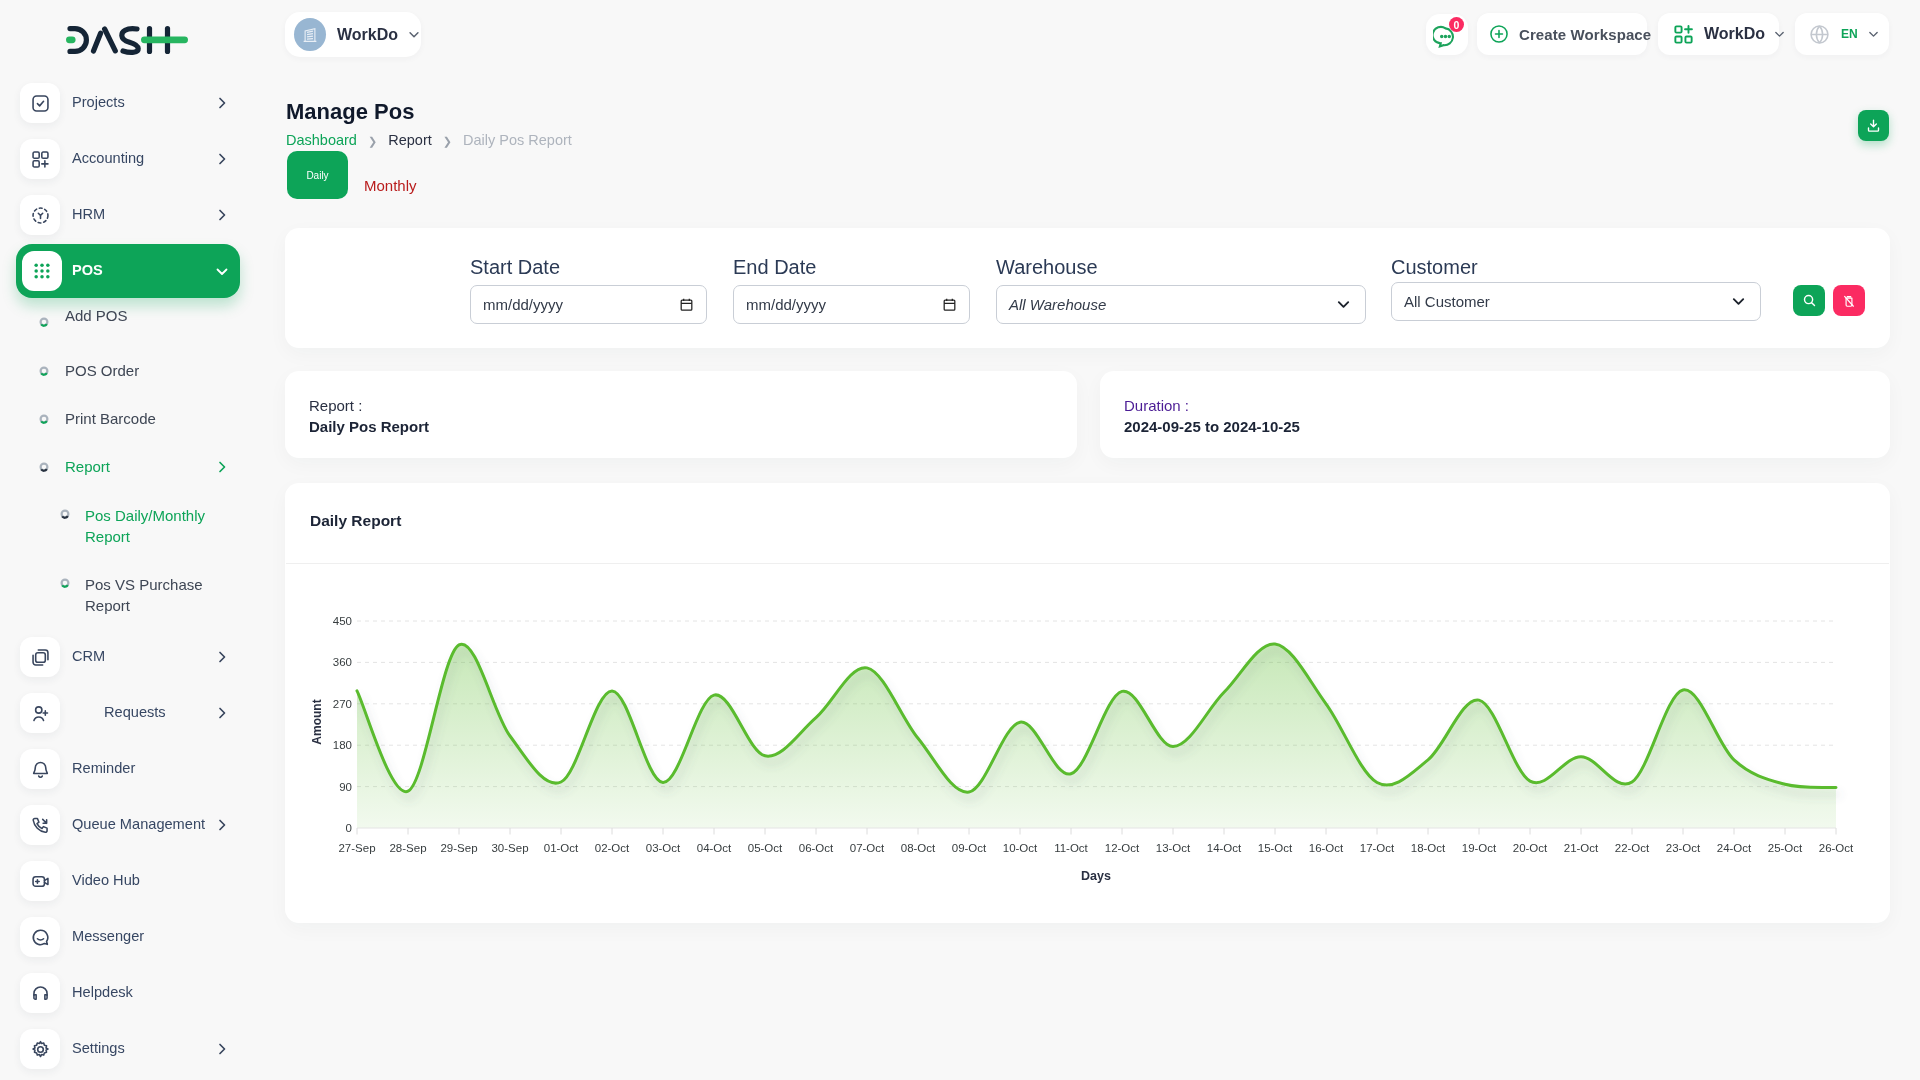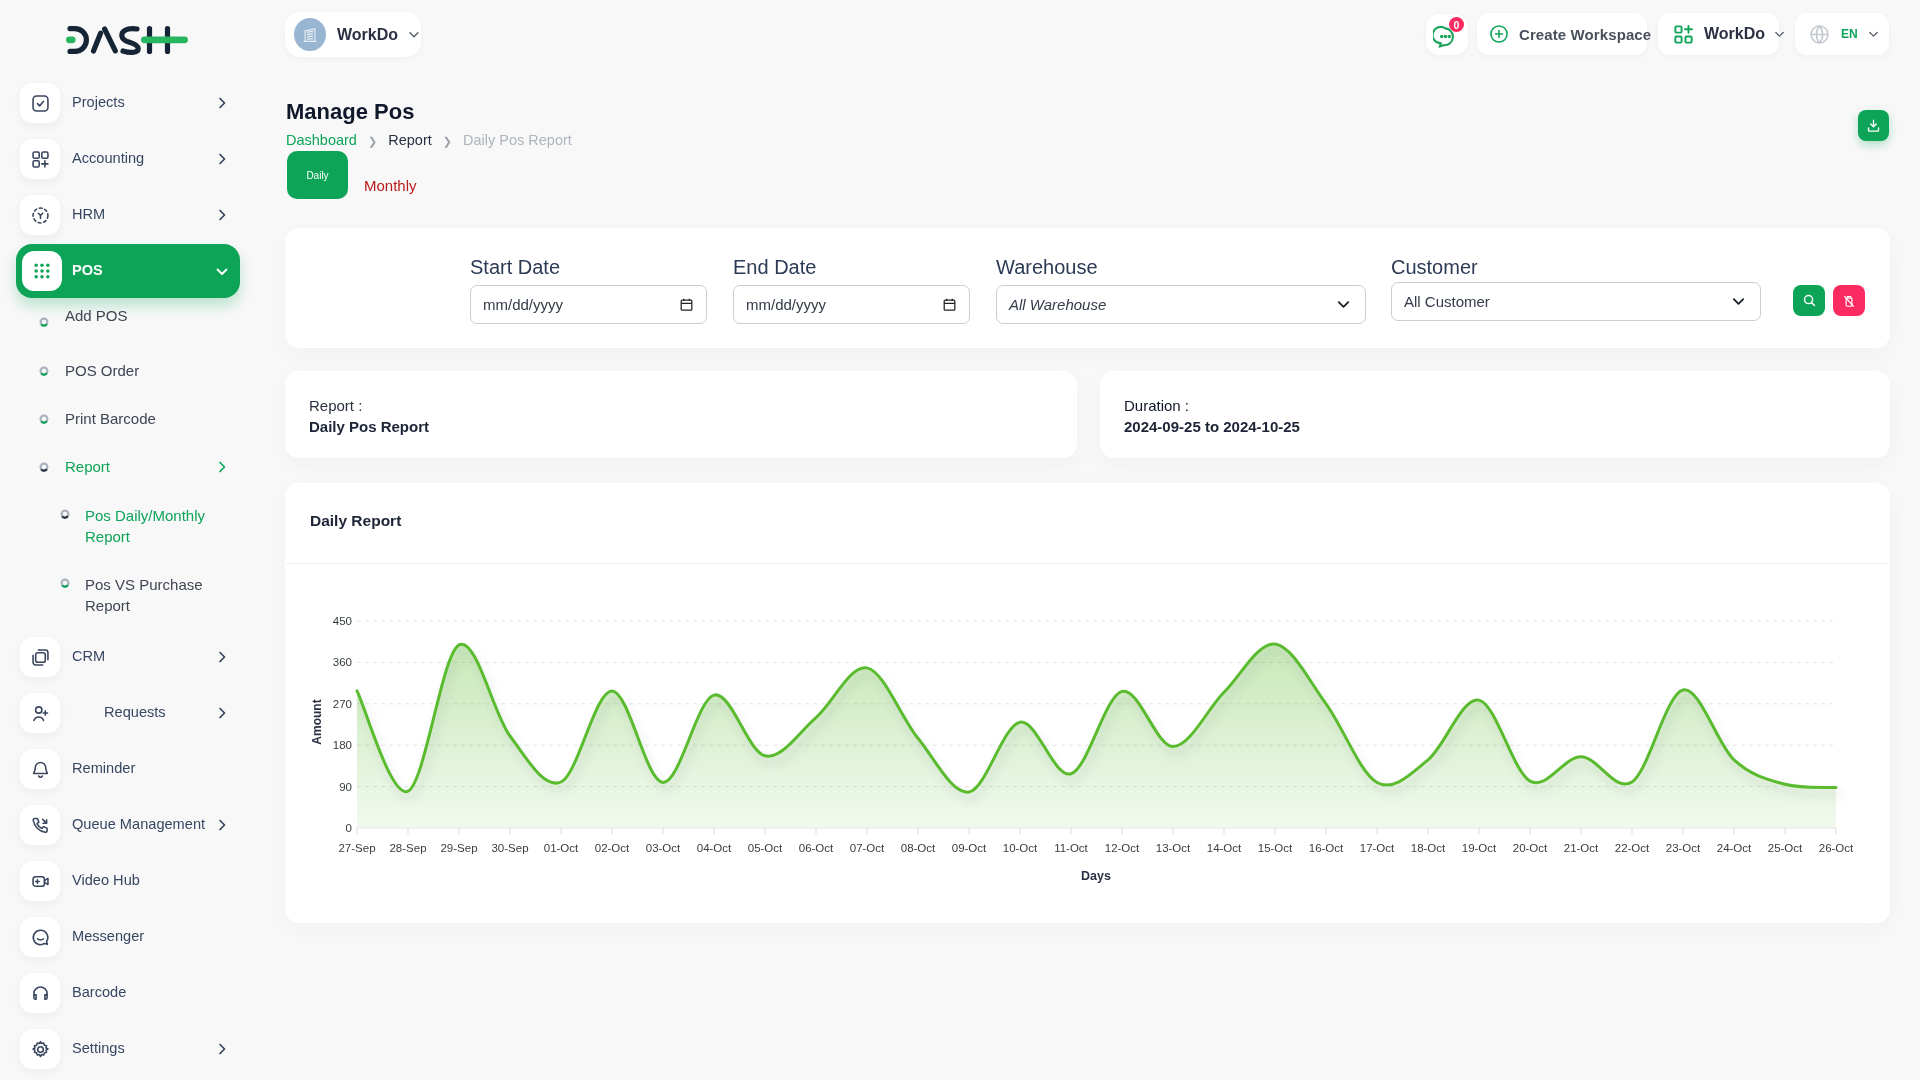--- a/index.html
+++ b/index.html
@@ -192,21 +192,21 @@
       </svg>
     </div>
   <div class="mlabel" style="top:928px;">Messenger</div>
 
   <div class="icbox" style="top:973px;">
       <svg width="21" height="21" viewBox="0 0 24 24" fill="none" stroke="#39465e" stroke-width="1.8" stroke-linecap="round" stroke-linejoin="round">
         <path d="M4.5 14 v-2 a7.5 7.5 0 0 1 15 0 v2"></path>
         <path d="M4.5 13.5 h2.5 v5 h-1 a1.5 1.5 0 0 1 -1.5 -1.5z M19.5 13.5 h-2.5 v5 h1 a1.5 1.5 0 0 0 1.5 -1.5z"></path>
       </svg>
     </div>
-  <div class="mlabel" style="top:984px;">Barcode</div>
+  <div class="mlabel" style="top:984px;">Helpdesk</div>
 
   <div class="icbox" style="top:1029px;">
       <svg width="21" height="21" viewBox="0 0 24 24" fill="none" stroke="#39465e" stroke-width="1.8" stroke-linecap="round" stroke-linejoin="round">
         <circle cx="12" cy="12" r="3.2"></circle>
         <path d="M12 3 l1.2 2.2 2.5 -0.6 0.7 2.5 2.5 0.7 -0.6 2.5 2.2 1.2 -2.2 1.2 0.6 2.5 -2.5 0.7 -0.7 2.5 -2.5 -0.6 -1.2 2.2 -1.2 -2.2 -2.5 0.6 -0.7 -2.5 -2.5 -0.7 0.6 -2.5 -2.2 -1.2 2.2 -1.2 -0.6 -2.5 2.5 -0.7 0.7 -2.5 2.5 0.6z"></path>
       </svg>
     </div>
   <div class="mlabel" style="top:1040px;">Settings</div>
   <svg class="chev" style="top:1041px;" viewBox="0 0 16 16" fill="none" stroke="#39465e" stroke-width="1.7" stroke-linecap="round" stroke-linejoin="round">
       <path d="M6 3.5 L10.5 8 L6 12.5"></path>
@@ -327,21 +327,21 @@
     <svg width="14" height="14" viewBox="0 0 24 24" fill="none" stroke="#fff" stroke-width="2" stroke-linecap="round" stroke-linejoin="round">
         <path d="M9 4.5 h6 M7 7 h10 v12 a2 2 0 0 1 -2 2 H9 a2 2 0 0 1 -2 -2z"></path>
         <path d="M4.5 4 L19.5 21"></path>
       </svg>
   </div>
 
   <div class="card" style="left:285px;top:371px;width:792px;height:87px;"></div>
   <div class="abs" style="left:309px;top:397px;font-size:15px;color:#2a3042;">Report :</div>
   <div class="abs" style="left:309px;top:418px;font-size:15px;font-weight:700;color:#1c2436;">Daily Pos Report</div>
   <div class="card" style="left:1100px;top:371px;width:790px;height:87px;"></div>
-  <div class="abs" style="left:1124px;top:397px;font-size:15px;color:#0f172a;">Duration :</div>
+  <div class="abs" style="left:1124px;top:397px;font-size:15px;color:#4c1d95;">Duration :</div>
   <div class="abs" style="left:1124px;top:418px;font-size:15px;font-weight:700;color:#1c2436;">2024-09-25 to 2024-10-25</div>
 </div>
 
 <div id="chartcard">
   <div class="card" style="left:285px;top:483px;width:1605px;height:440px;"></div>
   <div class="abs" style="left:310px;top:512px;font-size:15.5px;font-weight:700;color:#1c2436;">Daily Report</div>
   <div class="abs" style="left:286px;top:563px;width:1603px;height:1px;background:#efefef;"></div>
 
   <svg class="abs" style="left:285px;top:480px;" width="1605" height="445" viewBox="0 0 1605 445">
     <defs>

